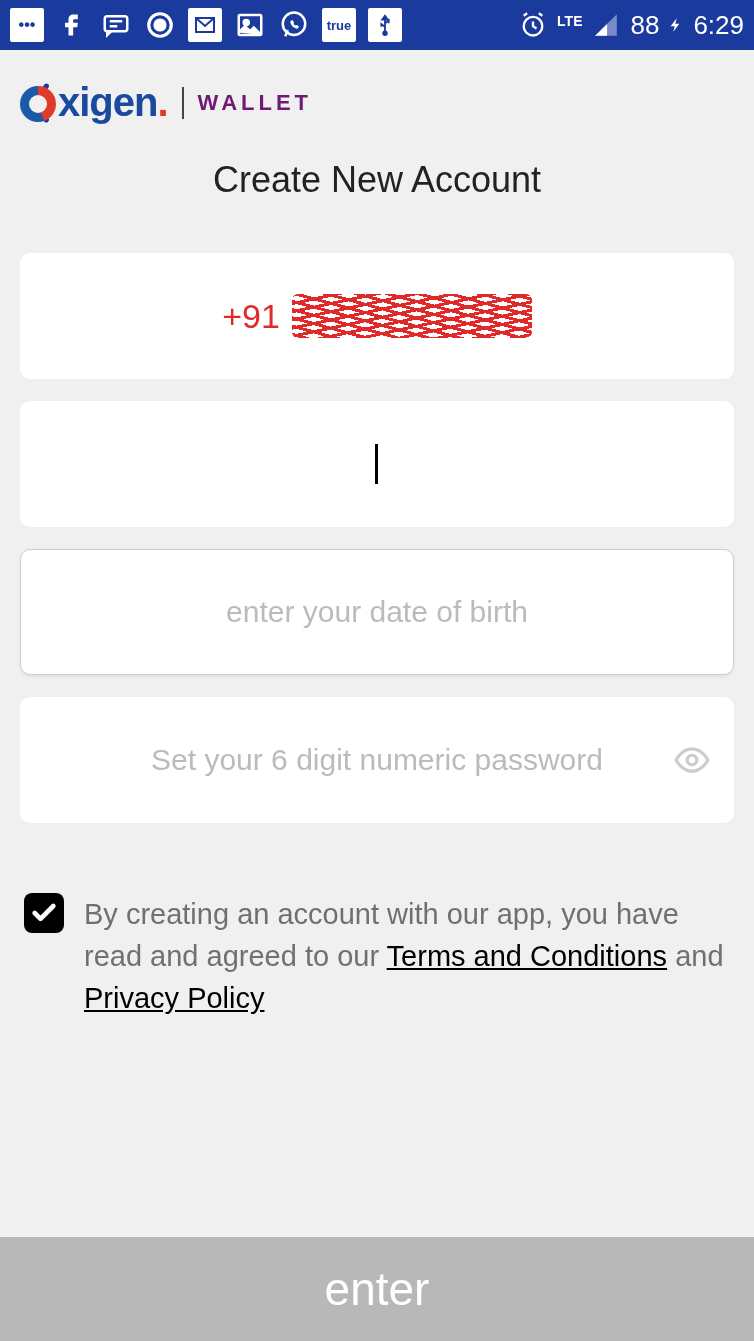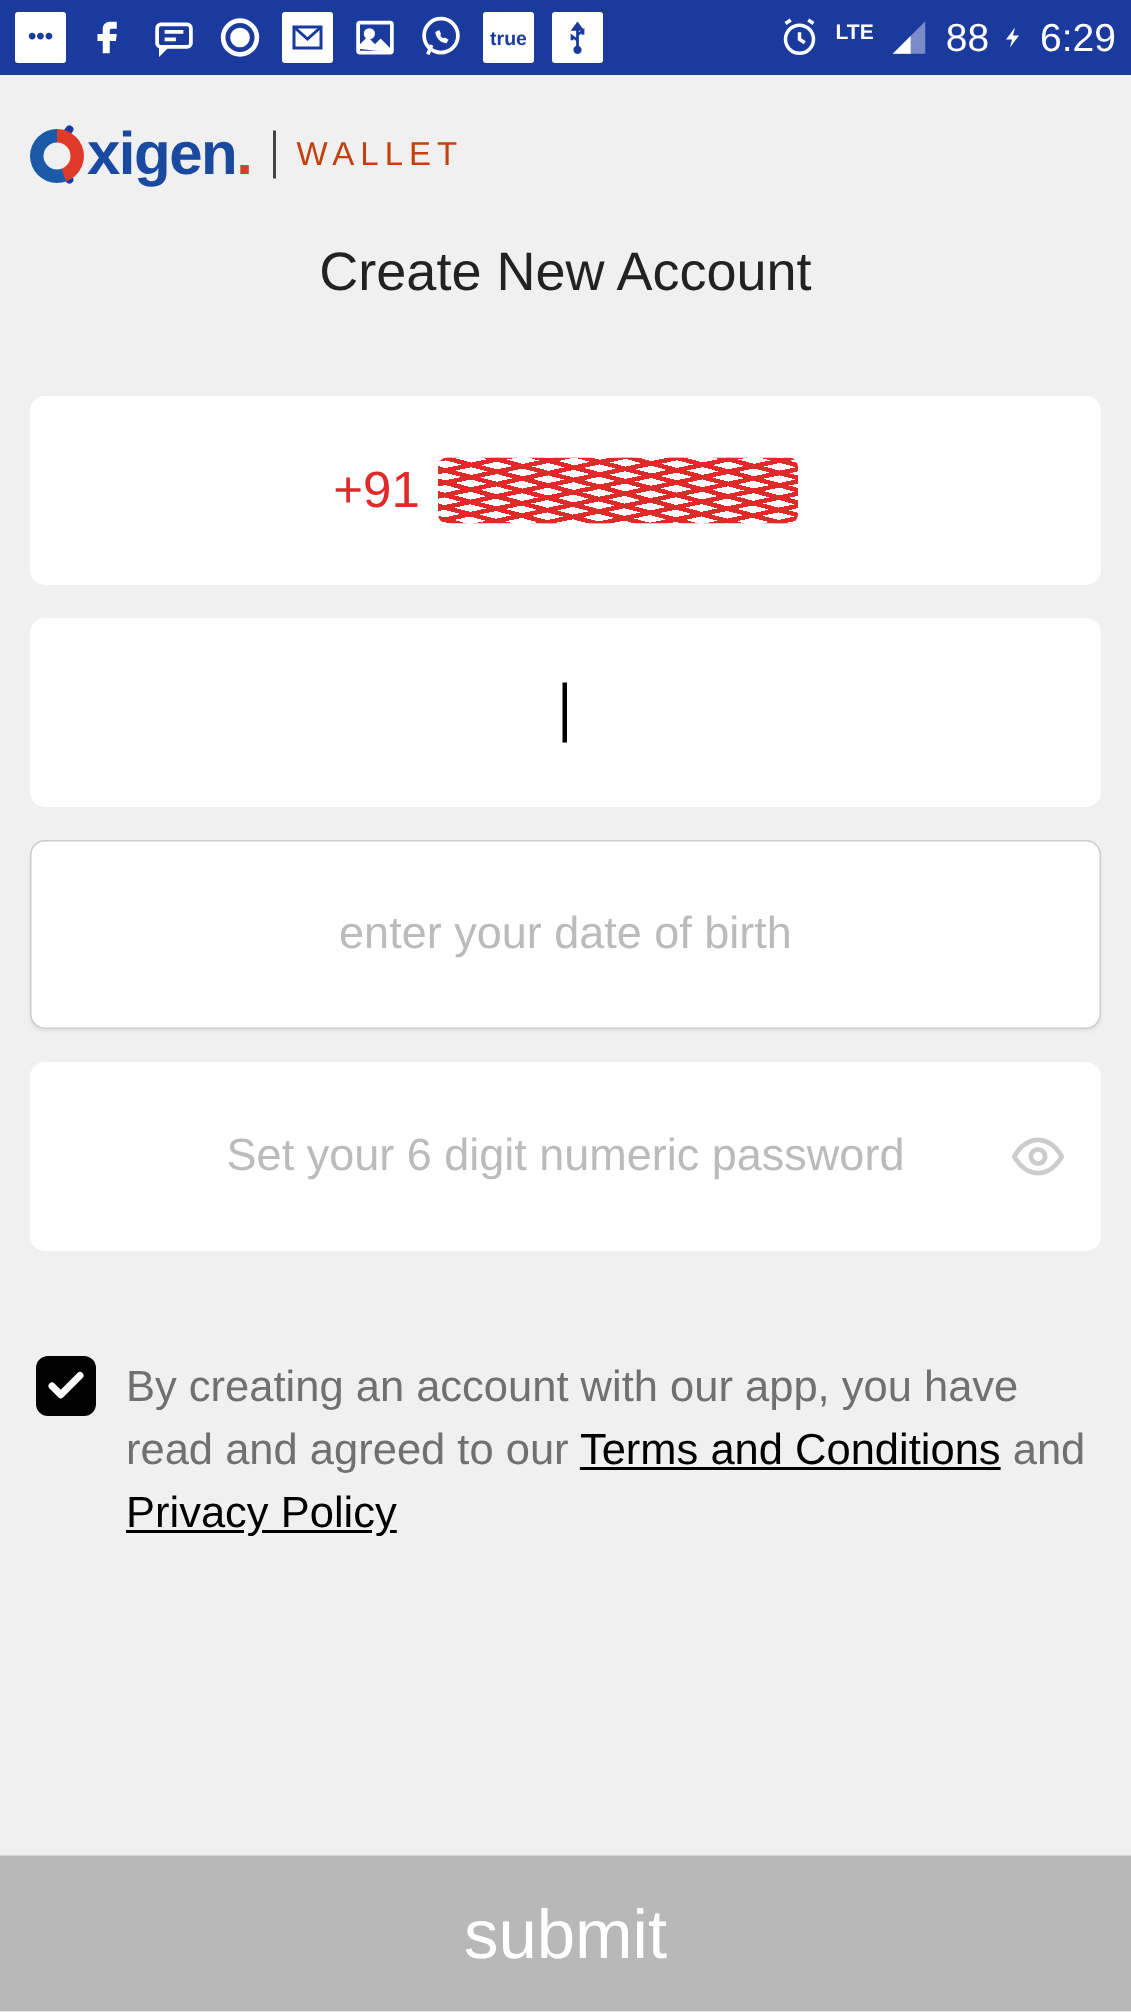--- a/index.html
+++ b/index.html
@@ -48,23 +48,23 @@
   .logo-oxigen .o-icon {
     width: 36px; height: 36px; border-radius: 50%;
     background: conic-gradient(#e03a2a 0deg 160deg, #1a5aa8 160deg 360deg);
     display: inline-block; margin-right: 2px; position: relative; top: 6px;
   }
   .logo-oxigen .o-icon::after{
     content:''; position:absolute; inset:9px; border-radius:50%; background:#f0f0f0;
   }
   .logo-oxigen .dot { color:#e03a2a; }
   .logo-divider { width:2px; height:32px; background:#444; }
-  .logo-wallet { font-size: 22px; font-weight: 400; letter-spacing: 4px; color:#c2410c; }
+  .logo-wallet { font-size: 22px; font-weight: 700; letter-spacing: 4px; color:#701a75; }
   .page-title {
-    text-align: center; font-size: 36px; font-weight: 400; color: #222; margin: 14px 0 48px;
+    text-align: center; font-size: 36px; font-weight: 400; color: #222; margin: 14px 0 38px;
   }
   .form { padding: 14px 20px; display: flex; flex-direction: column; gap: 22px; }
   .field {
     background: #fff; border-radius: 10px; height: 126px;
     display: flex; align-items: center; justify-content: center;
     font-size: 30px; position: relative;
   }
   .field.dob { border: 1px solid #ccc; box-shadow: 0 2px 3px rgba(0,0,0,0.06); }
   .phone-text { color: #e02a2a; font-size: 34px; font-weight: 400; display:flex; align-items:center; gap:12px;}
   .scribble {
@@ -231,13 +231,13 @@
   <div class="checkbox">
     <svg width="28" height="28" viewBox="0 0 24 24" fill="none" stroke="#fff" stroke-width="4" stroke-linecap="round" stroke-linejoin="round">
         <path d="M4 12l5 5L20 6"></path>
       </svg>
   </div>
   <div class="consent-text">
     <span>By creating an account with our app, you have read and agreed to our </span><a href="#" class="link">Terms and Conditions</a><span> and </span><a href="#" class="link">Privacy Policy</a>
   </div>
 </div>
 
-<div class="submit-bar">submit</div>
+<div class="submit-bar">enter</div>
 
 </body></html>

